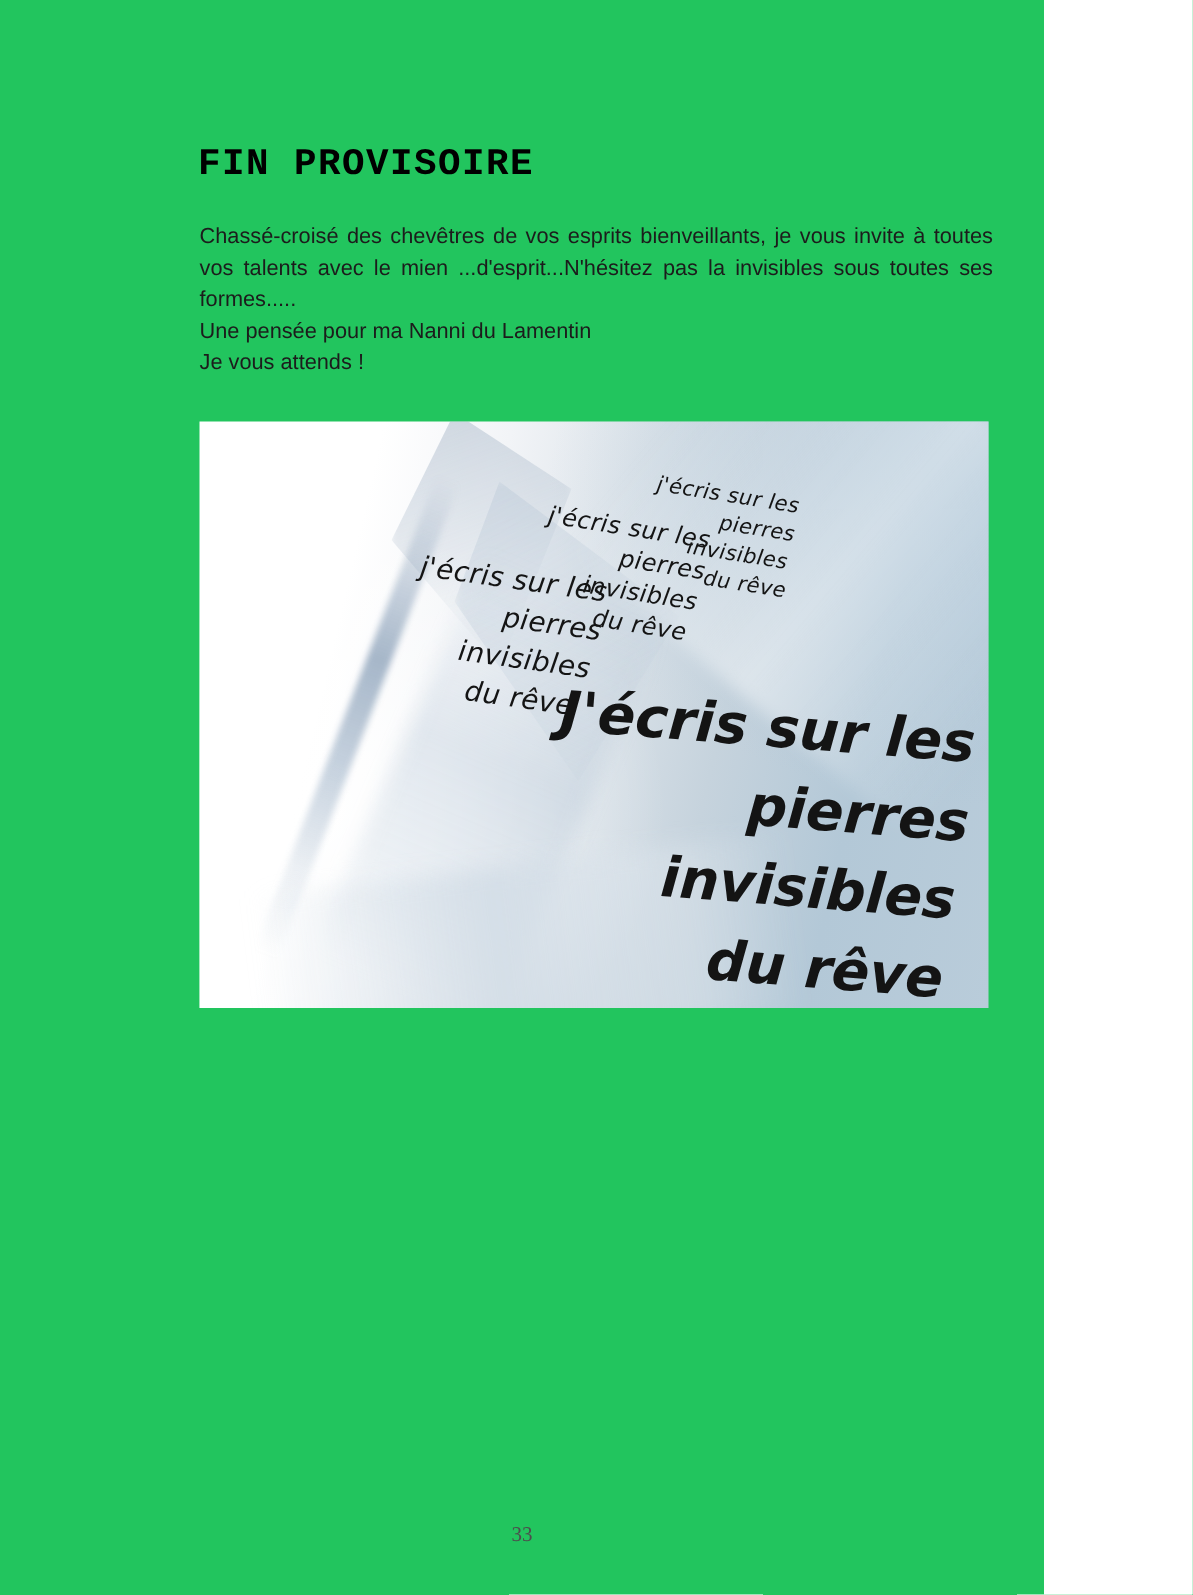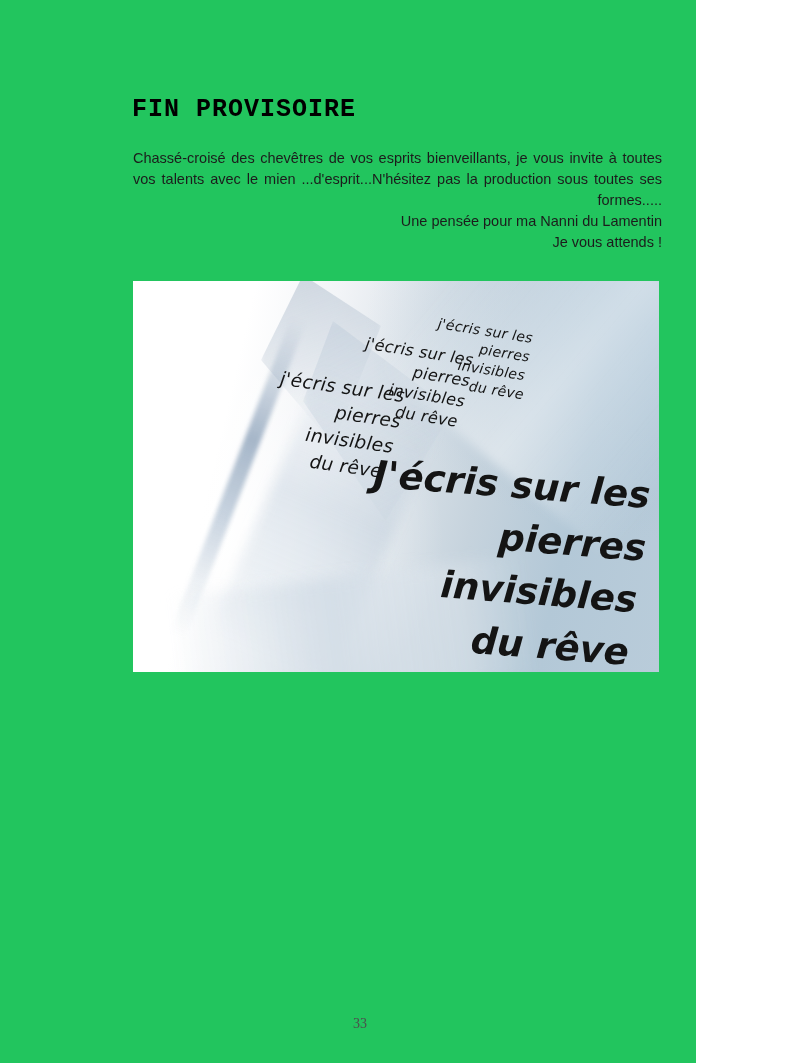--- a/index.html
+++ b/index.html
@@ -38,21 +38,21 @@
     top: 148px;
     width: 529px;
     font-size: 14.5px;
     line-height: 21px;
     color: #1c1c1c;
   }
   .body-text .jline {
     text-align: justify;
     text-align-last: justify;
   }
-  .body-text div { white-space: normal; text-align: right; }
+  .body-text div { white-space: normal; }
 
   
   .illustration {
     position: absolute;
     left: 133px;
     top: 281px;
     width: 526px;
     height: 391px;
     overflow: hidden;
     background:
@@ -131,39 +131,39 @@
     font-weight: 700;
     transform: rotate(4.5deg);
     letter-spacing: 0px;
   }
   .cap-main .l2 { padding-right: 5px; }
   .cap-main .l3 { padding-right: 9px; }
 
   
   .page-number {
     position: absolute;
-    left: 12px;
+    left: 0;
     top: 1016px;
     width: 100%;
     text-align: center;
     font-family: "Liberation Serif", serif;
     font-size: 14px;
     color: #4d4d4d;
   }
 </style>
 </head>
 <body>
 
 <div class="page">
 
   <h1 class="doc-title">FIN PROVISOIRE</h1>
 
   <div class="body-text">
     <div class="jline">Chassé-croisé des chevêtres de vos esprits bienveillants, je vous invite à toutes</div>
-    <div class="jline">vos talents avec le mien ...d'esprit...N'hésitez pas la production sous toutes ses</div>
+    <div class="jline">vos talents avec le mien ...d'esprit...N'hésitez pas la invisibles sous toutes ses</div>
     <div>formes.....</div>
     <div>Une pensée pour ma Nanni du Lamentin</div>
     <div>Je vous attends !</div>
   </div>
 
   <div class="illustration">
     <div class="layer facet-a"></div>
     <div class="layer facet-b"></div>
     <div class="layer blade"></div>
     <div class="layer wedge"></div>

